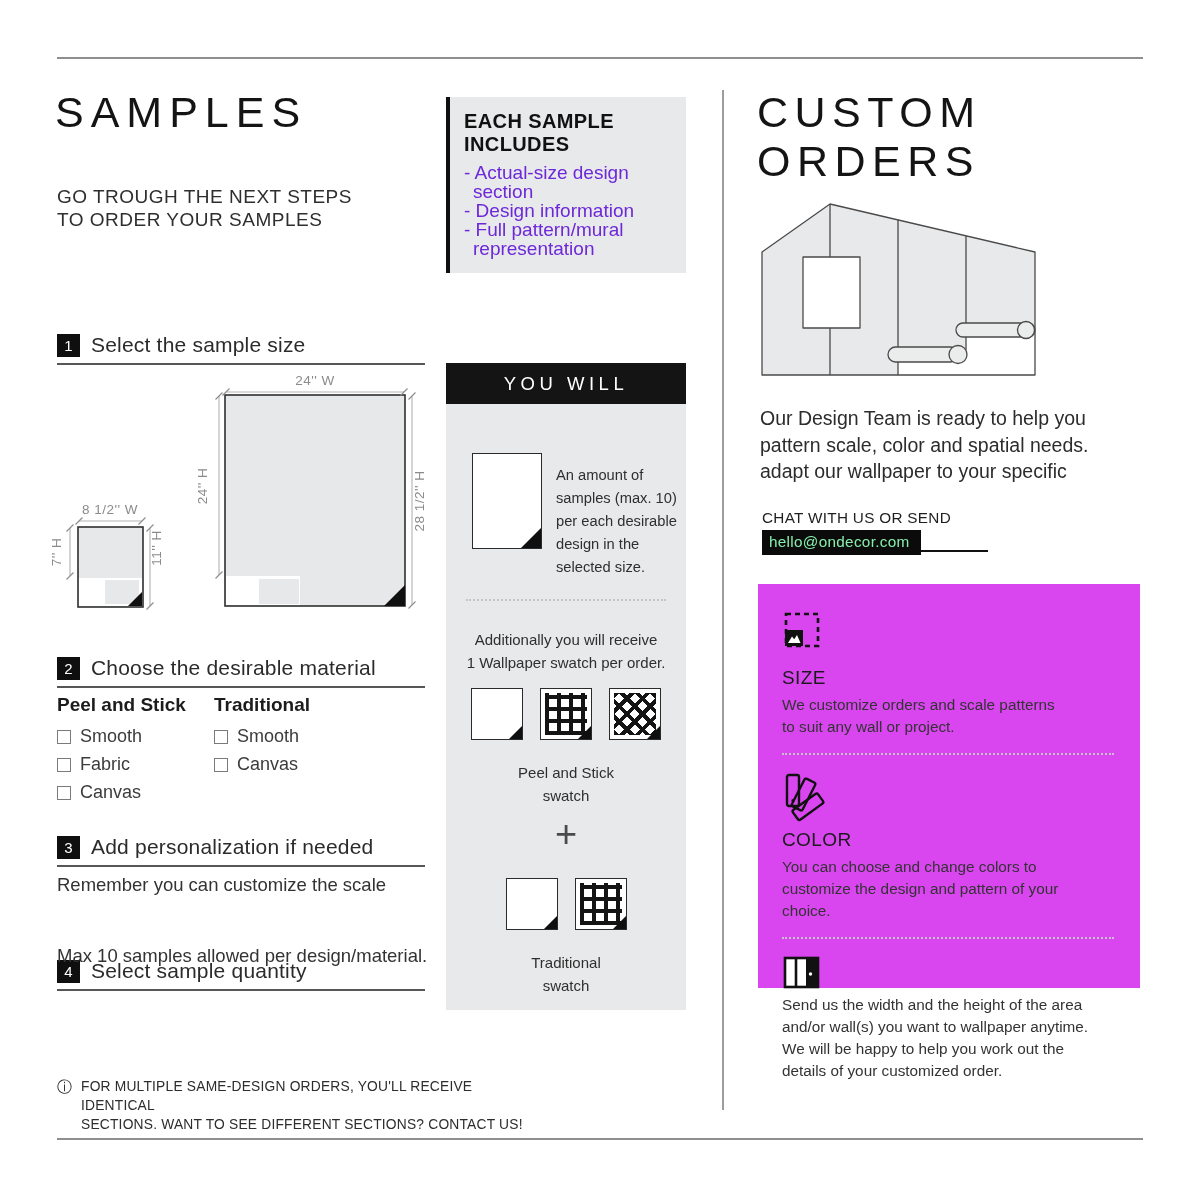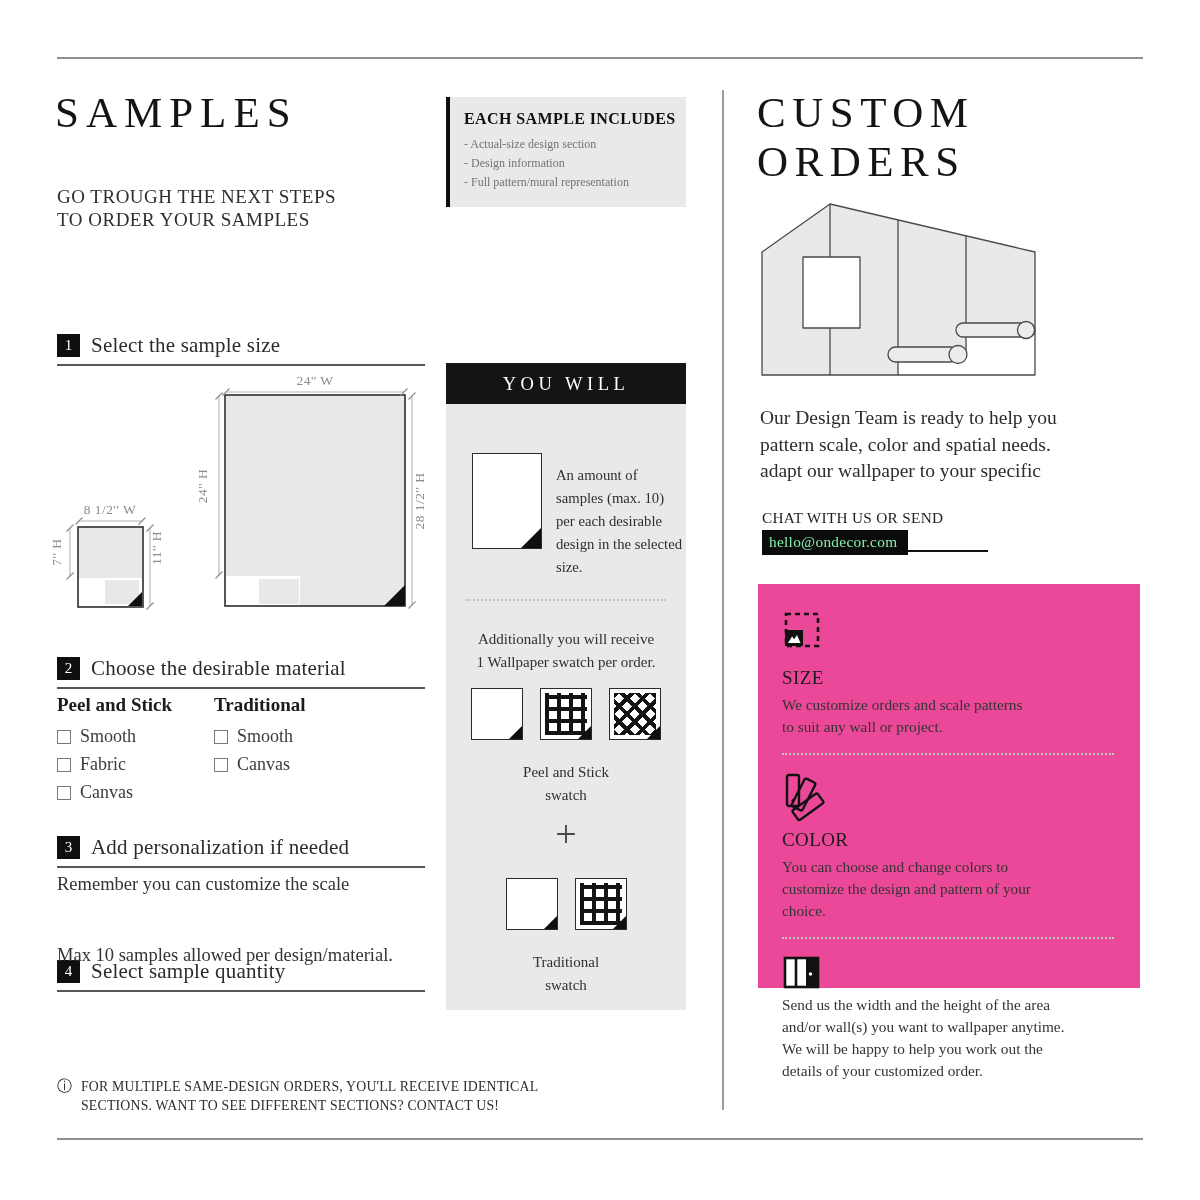--- a/index.html
+++ b/index.html
@@ -1,17 +1,17 @@
 <!DOCTYPE html>
 <html><head>
 <meta charset="utf-8">
 <style>
   html,body{margin:0;padding:0;background:#fff;}
   #page{position:relative;width:1200px;height:1200px;background:#ffffff;overflow:hidden;
-        font-family:Liberation Serif, serif;color:#222;}
+        font-family:Liberation Sans, sans-serif;color:#222;}
   .abs{position:absolute;}
   svg{overflow:visible;}
   .rule{position:absolute;left:57px;width:1086px;height:2px;background:#8f8f8f;}
 
   
   .big-title{font-size:43px;letter-spacing:7px;color:#141414;}
   .l-intro div{font-size:19px;line-height:23px;letter-spacing:.5px;color:#2e2e2e;}
   .step{position:absolute;width:368px;}
   .step-head{display:flex;align-items:center;gap:11px;border-bottom:2px solid #565656;padding-bottom:6px;}
   .step-num{width:23px;height:23px;background:#0f0f0f;color:#fff;font-size:15px;
@@ -24,22 +24,22 @@
   .cbx{width:12px;height:12px;border:1.5px solid #7a7a7a;margin-right:9px;flex:0 0 auto;}
   .step-body{font-size:18.5px;line-height:25px;color:#333;}
   .step-body span{display:block;}
   .footnote{display:flex;gap:9px;width:490px;}
   .fn-icon{font-size:15px;line-height:19px;color:#2d2d2d;}
   .fn-text div{font-size:13.8px;line-height:19px;letter-spacing:.2px;color:#2d2d2d;}
 
   
   .includes-box{left:446px;top:97px;width:240px;box-sizing:border-box;background:#e8e9ea;
                 border-left:4px solid #0f0f0f;padding:13px 10px 15px 14px;}
-  .inc-title{font-size:16px;font-weight:bold;letter-spacing:.4px;color:#111;margin-bottom:7px;}
-  .inc-item{font-size:12px;line-height:19px;color:#737373;padding-left:9px;text-indent:-9px;}
+  .inc-title{font-size:20px;font-weight:bold;letter-spacing:.4px;color:#111;margin-bottom:7px;}
+  .inc-item{font-size:19px;line-height:19px;color:#6d28d9;padding-left:9px;text-indent:-9px;}
   .inc-item::before{content:"- ";}
   .banner{left:446px;top:363px;width:240px;height:41px;background:#141414;color:#ffffff;
           text-align:center;line-height:42px;font-size:18.5px;letter-spacing:4.5px;}
   .receive-box{left:446px;top:404px;width:240px;height:606px;background:#e8e9ea;}
   .paper{left:26px;top:49px;width:68px;height:94px;background:#fff;border:1.6px solid #2b2b2b;}
   .fold20::after{content:"";position:absolute;right:0;bottom:0;width:0;height:0;
                  border-left:20px solid transparent;border-bottom:20px solid #0f0f0f;}
   .fold13::after{content:"";position:absolute;right:0;bottom:0;width:0;height:0;
                  border-left:13px solid transparent;border-bottom:13px solid #0f0f0f;}
   .amount{left:110px;top:60px;width:128px;font-size:14.7px;line-height:23px;color:#2f2f2f;}
@@ -58,21 +58,21 @@
       repeating-linear-gradient(135deg,#141414 0 4px,transparent 4px 11px);}
   .plus{width:240px;text-align:center;font-size:38px;font-weight:100;color:#4a4a4a;line-height:40px;}
   .vdiv{left:722px;top:90px;width:2px;height:1020px;background:#9c9c9c;}
 
   
   .r-intro span{display:block;font-size:19.5px;line-height:26.5px;color:#2c2c2c;}
   .chat{width:226px;border-bottom:2px solid #101010;padding-bottom:5px;
         font-size:15.3px;letter-spacing:.3px;color:#1f1f1f;}
   .email{background:#0b0b0b;color:#86efac;font-size:15.3px;letter-spacing:.3px;
          padding:3px 11px 4px 7px;display:inline-block;}
-  .custom-box{left:758px;top:584px;width:382px;height:404px;background:#ec4899;
+  .custom-box{left:758px;top:584px;width:382px;height:404px;background:#d946ef;
               box-sizing:border-box;padding:26px 26px 0 24px;}
   .cb-title{font-size:19px;letter-spacing:.4px;color:#1b1b1b;margin:13px 0 5px;}
   .cb-body span{display:block;font-size:15.3px;line-height:22px;color:#333;}
   .cb-div{border-top:2px dotted #c4c4c4;margin:15px 0 17px;}
 </style>
 </head>
 <body>
 
 <div id="page">
 

